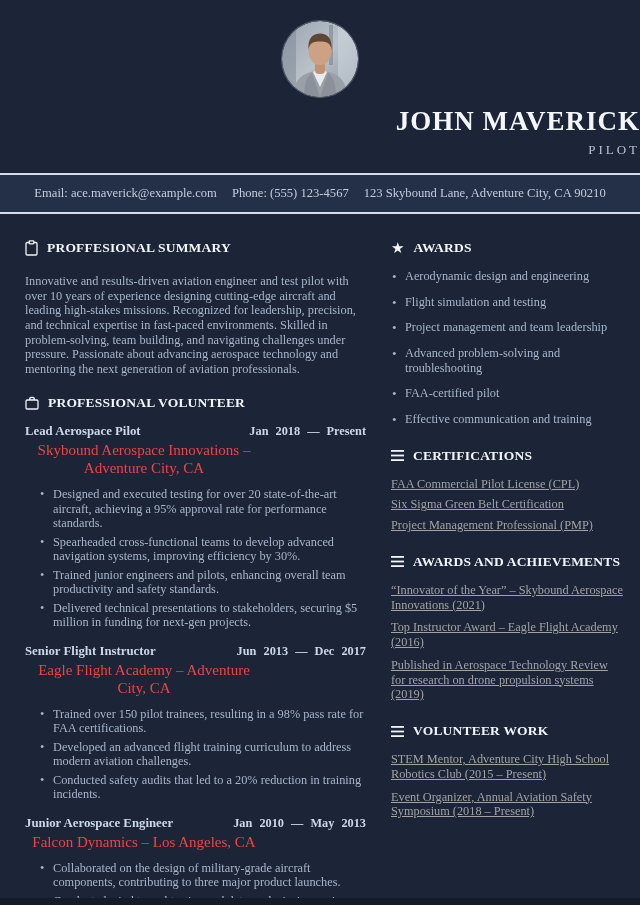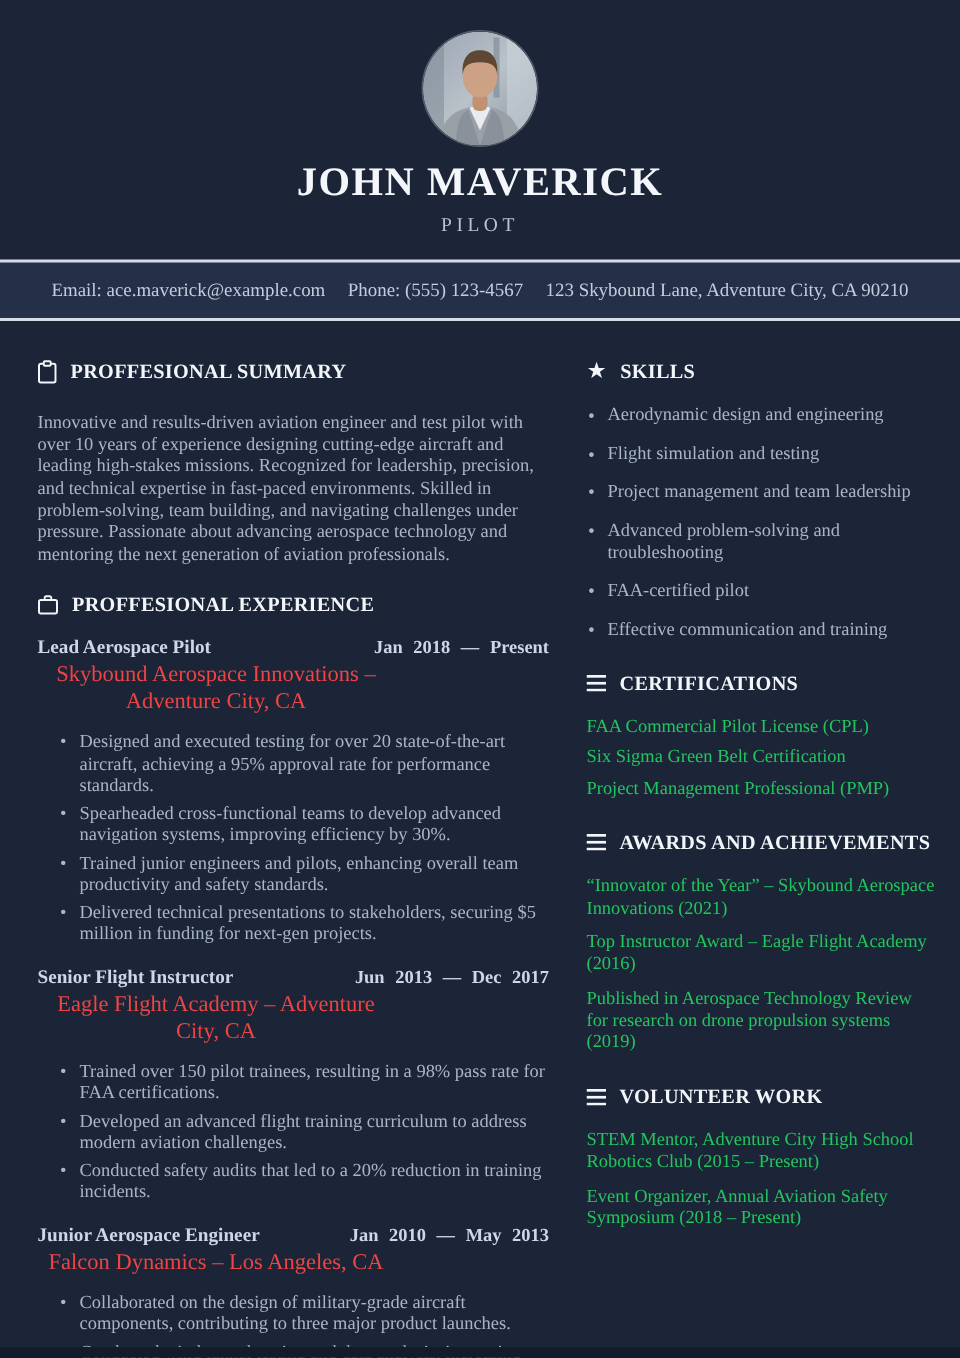--- a/index.html
+++ b/index.html
@@ -5,21 +5,21 @@
   html, body { margin: 0; padding: 0; background: #10161f; }
   .page {
     position: relative;
     width: 640px; height: 905px;
     margin: 0 auto;
     background: #1b2537;
     font-family: "Liberation Serif", "DejaVu Serif", serif;
     overflow: hidden;
   }
   
-  .header { text-align: center; padding-top: 21px; }
+  .header { text-align: right; padding-top: 21px; }
   .avatar {
     width: 76px; height: 76px; border-radius: 50%;
     margin: 0 auto; overflow: hidden;
     box-shadow: 0 0 0 1px rgba(255,255,255,0.25);
   }
   .avatar svg { display: block; }
   .name {
     margin: 9px 0 0; font-size: 27px; font-weight: bold;
     letter-spacing: 1px; color: #f3f6fa;
   }
@@ -67,21 +67,21 @@
   }
   .job-bullets li::before { content: "•"; position: absolute; left: -13px; }
   
   .side-section { margin-bottom: 21px; }
   .skills-list { margin: 0; padding: 0 0 0 14px; list-style: none; }
   .skills-list li {
     position: relative; margin-bottom: 10.5px;
     font-size: 12.3px; color: #a8b5cb;
   }
   .skills-list li::before { content: "•"; position: absolute; left: -13px; font-size: 13px; }
-  .plain-item { font-size: 12.3px; line-height: 1.2; color: #22c55e; margin-bottom: 6px; }
+  .plain-item { font-size: 12.3px; line-height: 1.2; color: #a3a3a3; margin-bottom: 6px; text-decoration: underline; }
   .awards .plain-item, .volunteer .plain-item { margin-bottom: 8px; }
   .star-glyph { font-size: 15px; color: #f2f5fa; line-height: 1; }
   
   .bottom-strip {
     position: absolute; left: 0; bottom: 0;
     width: 100%; height: 7px; background: #141b2a;
   }
 </style>
 </head>
 <body>
@@ -146,21 +146,21 @@
       </div>
       <p class="summary-text">Innovative and results-driven aviation engineer and test pilot with over 10 years of experience designing cutting-edge aircraft and leading high-stakes missions. Recognized for leadership, precision, and technical expertise in fast-paced environments. Skilled in problem-solving, team building, and navigating challenges under pressure. Passionate about advancing aerospace technology and mentoring the next generation of aviation professionals.</p>
 
       <div class="section-head">
         <span class="icon">
           <svg width="14" height="14" viewBox="0 0 14 14" fill="none" stroke="#f2f5fa" stroke-width="1.3">
             <rect x="1" y="4" width="12" height="9" rx="1.2"></rect>
             <path d="M4.8 4 V2.6 a1.1 1.1 0 0 1 1.1-1.1 h2.2 a1.1 1.1 0 0 1 1.1 1.1 V4"></path>
           </svg>
         </span>
-        <h2>PROFFESIONAL EXPERIENCE</h2>
+        <h2>PROFESSIONAL VOLUNTEER</h2>
       </div>
 
       <article class="job">
         <div class="job-head">
           <h3 class="job-title">Lead Aerospace Pilot</h3>
           <span class="job-dates">Jan 2018 — Present</span>
         </div>
         <div class="job-company">Skybound Aerospace Innovations – Adventure City, CA</div>
         <ul class="job-bullets">
           <li>Designed and executed testing for over 20 state-of-the-art aircraft, achieving a 95% approval rate for performance standards.</li>
@@ -196,21 +196,21 @@
         </ul>
       </article>
 
     </section>
 
     <aside class="col-right">
 
       <div class="side-section">
         <div class="section-head">
           <span class="icon star-glyph">★</span>
-          <h2>SKILLS</h2>
+          <h2>AWARDS</h2>
         </div>
         <ul class="skills-list">
           <li>Aerodynamic design and engineering</li>
           <li>Flight simulation and testing</li>
           <li>Project management and team leadership</li>
           <li>Advanced problem-solving and troubleshooting</li>
           <li>FAA-certified pilot</li>
           <li>Effective communication and training</li>
         </ul>
       </div>

